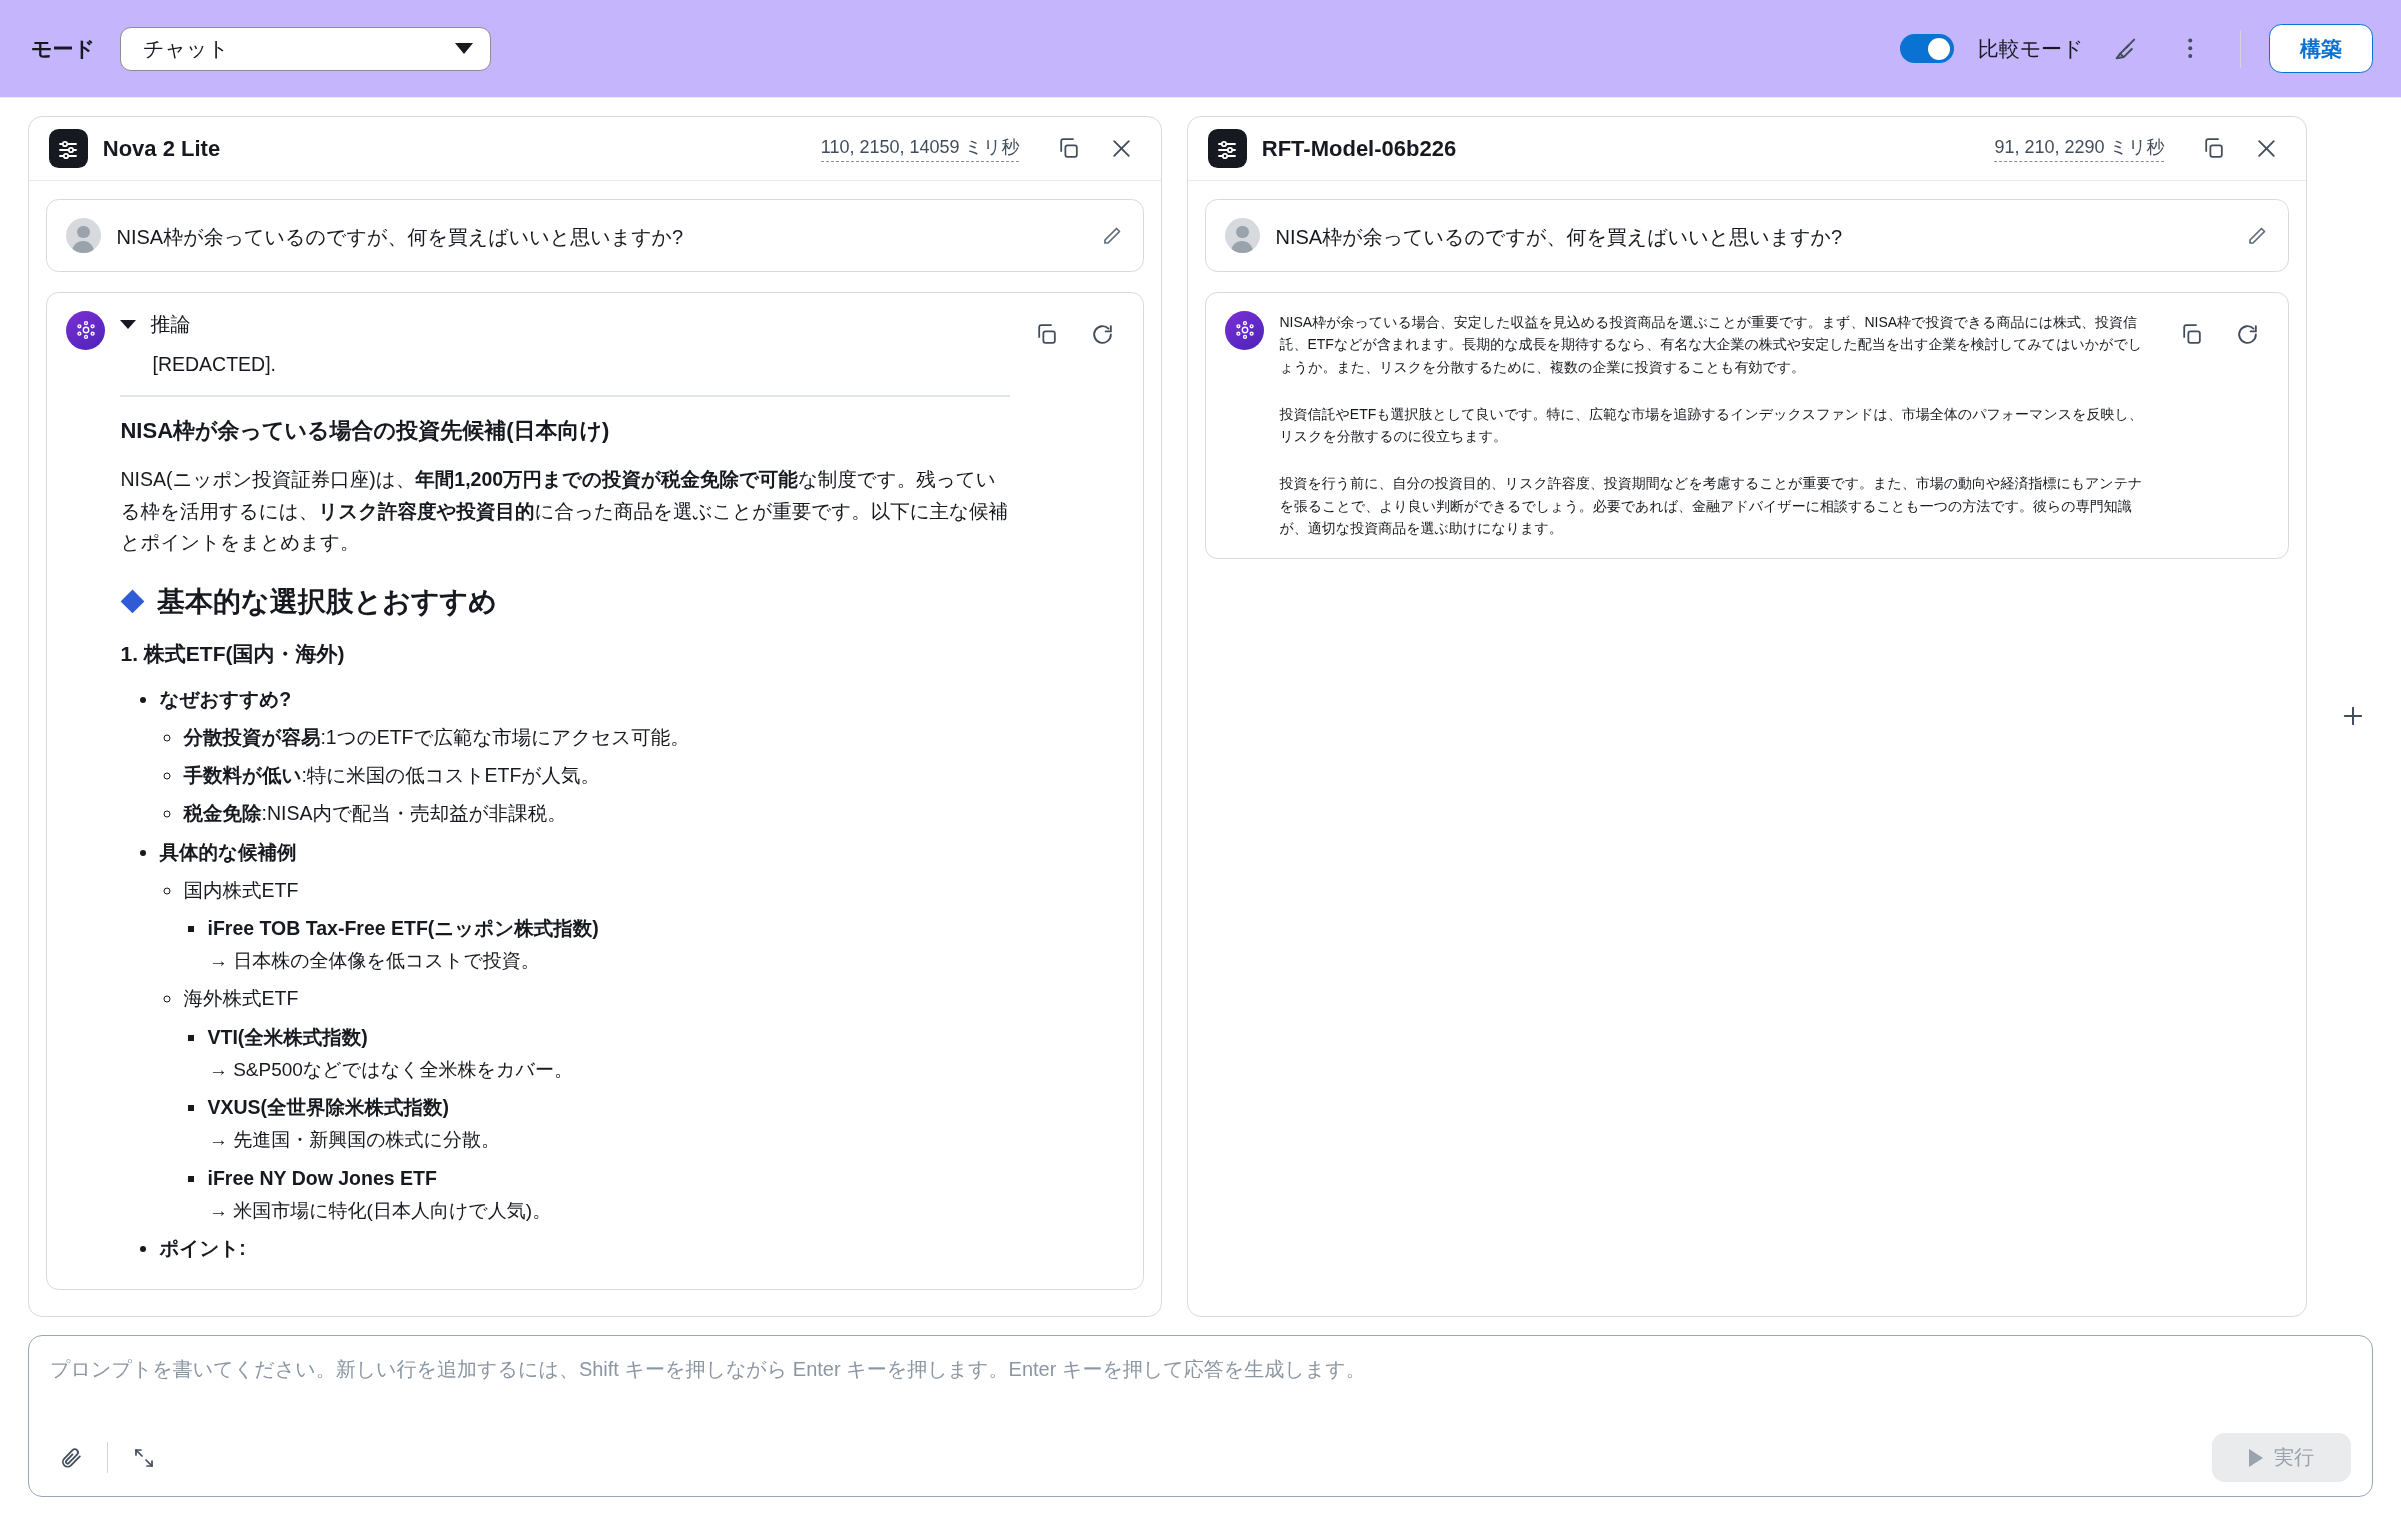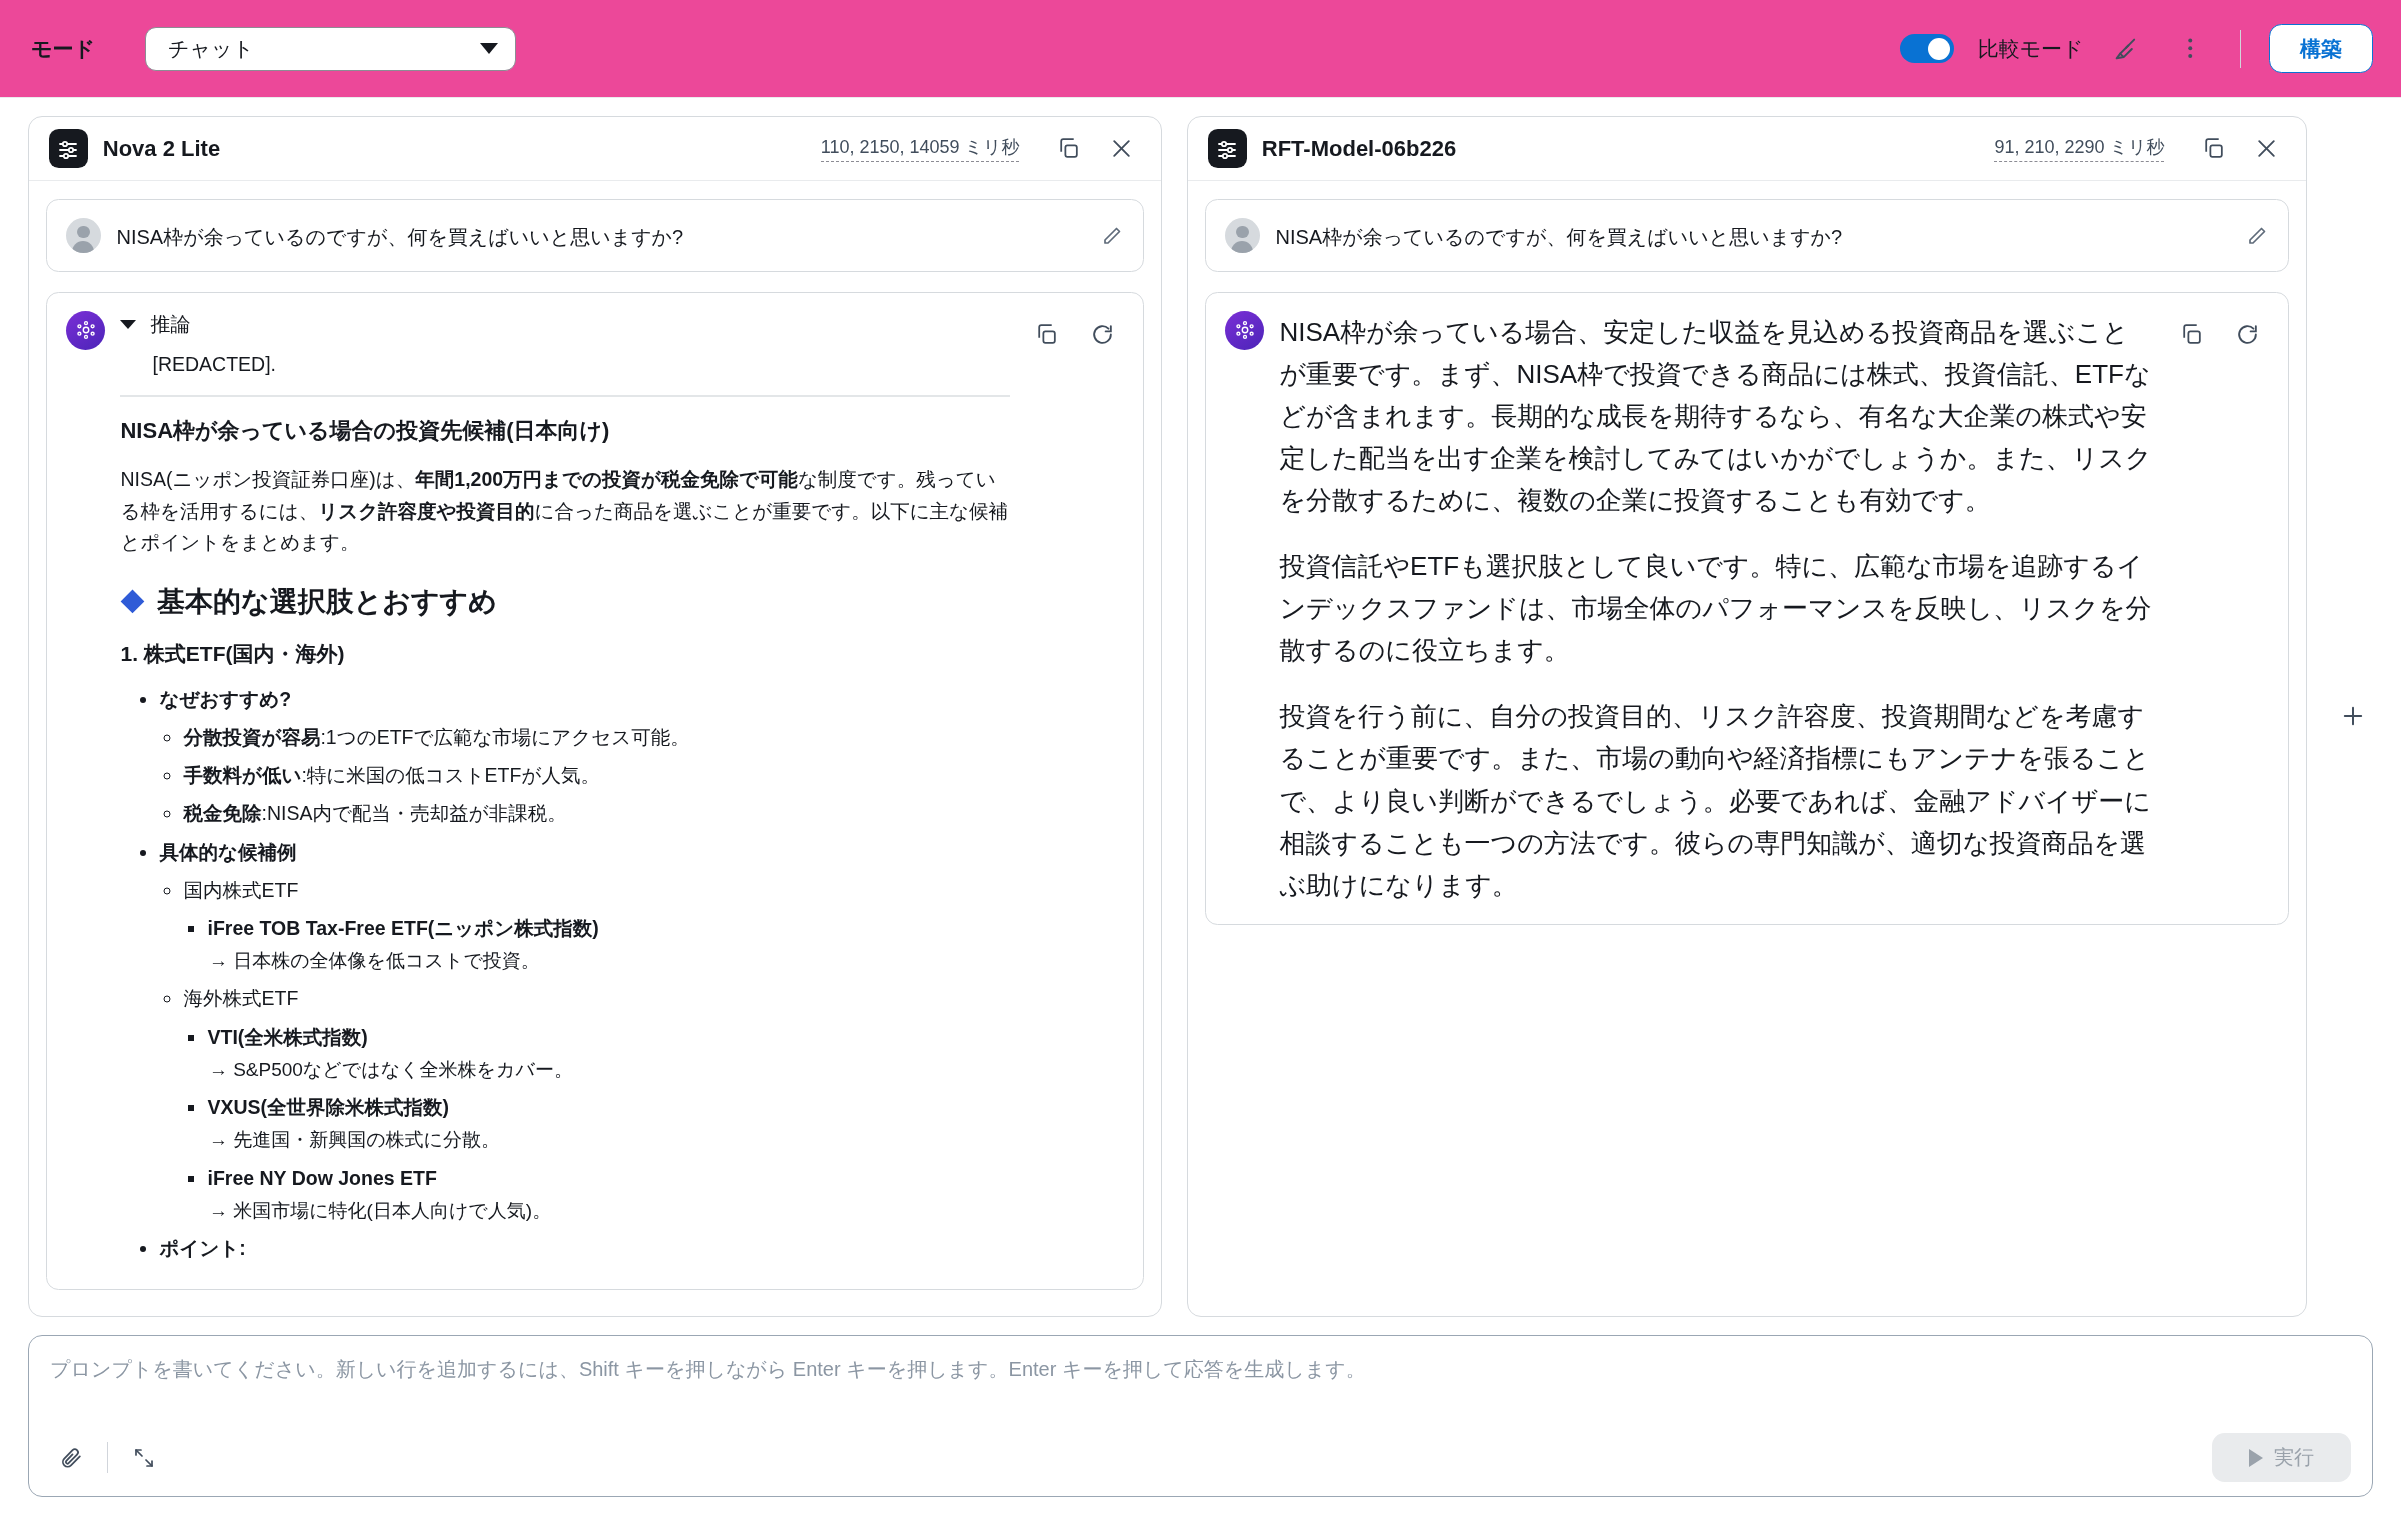--- a/index.html
+++ b/index.html
@@ -17,23 +17,22 @@
     background: #ffffff;
   }
 
   
   .topbar {
     height: 98px;
     flex: 0 0 98px;
     display: flex;
     align-items: center;
     padding: 0 28px 0 31px;
-    background: #ec4899;
+    background: #c4b5fd;
     border-bottom: 1.4px solid #e9ebed;
-    gap: 25px;
   }
   .mode-label {
     font-size: 21px;
     font-weight: 700;
     color: #16191f;
     margin-right: 25px;
     white-space: nowrap;
   }
   .select {
     width: 371px;
@@ -255,21 +254,21 @@
   }
 
   ul.lv1 { margin: 0 0 0 18px; padding-left: 21px; list-style: disc; }
   ul.lv2 { margin: 5.6px 0 5.6px 0; padding-left: 24px; list-style: circle; }
   ul.lv3 { margin: 5.6px 0 5.6px 0; padding-left: 24px; list-style: square; }
   li { font-size: 19.5px; line-height: 1.55; color: #16191f; margin: 8px 0; }
   li b { font-weight: 700; }
   .arrow-line { font-size: 19px; color: #16191f; margin: 2.8px 0 2.8px 1.4px; }
 
   .resp-text {
-    font-size: 26px;
+    font-size: 14px;
     line-height: 1.62;
     color: #16191f;
   }
   .resp-text p { margin: 0 0 24px 0; }
   .resp-text p:last-child { margin-bottom: 0; }
 
   .plus-col {
     width: 42px;
     flex: 0 0 42px;
     display: flex;

